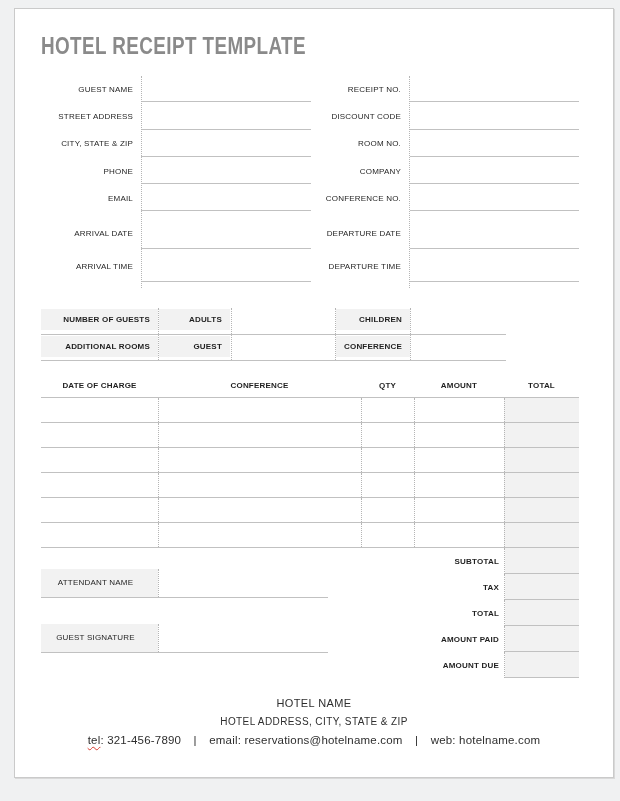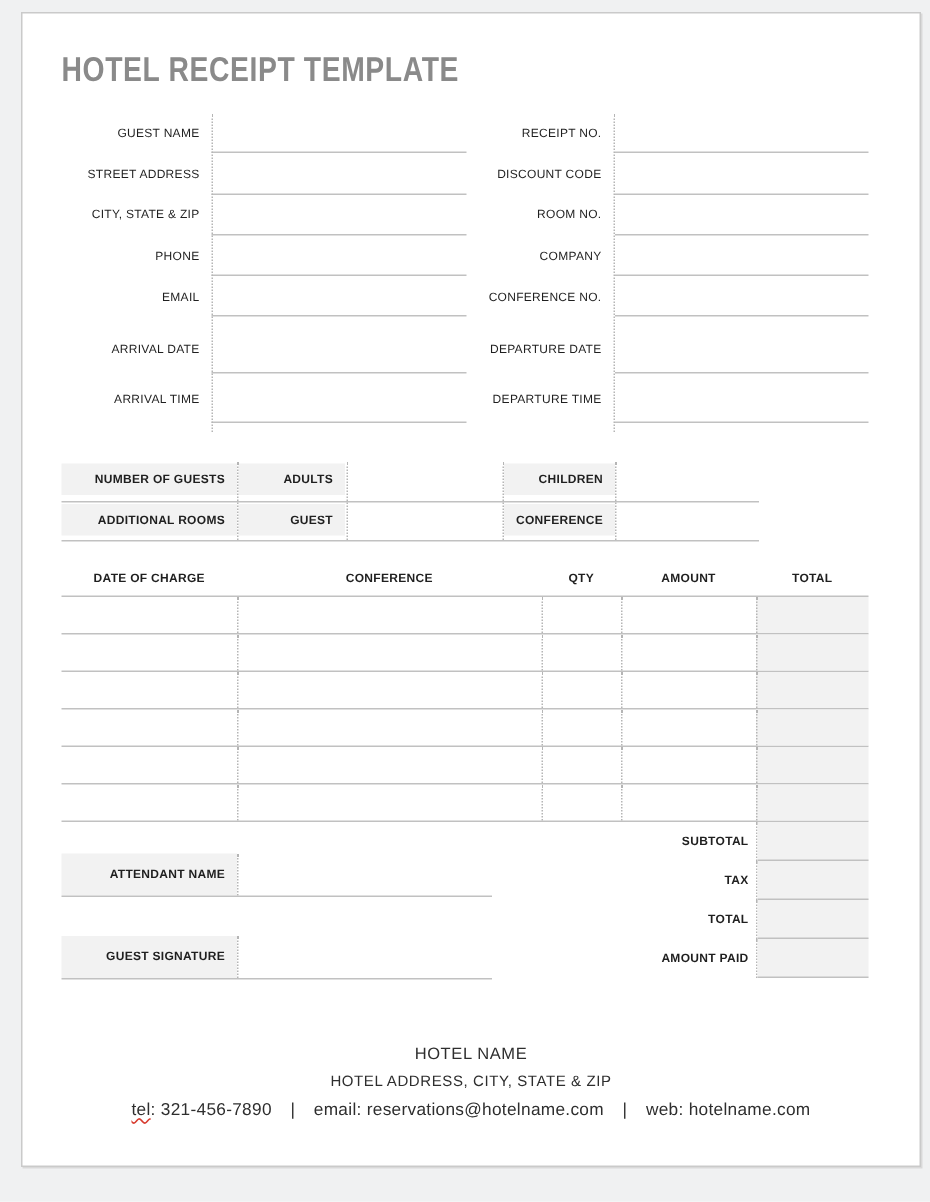--- a/index.html
+++ b/index.html
@@ -49,21 +49,21 @@
   
   .totals{position:absolute;left:26px;top:539px;width:538px}
   .totrow{position:relative;height:26px}
   .totlabel{position:absolute;left:260px;width:198px;top:50%;transform:translateY(-50%);
             text-align:right;font-size:8px;font-weight:bold;color:var(--ink);letter-spacing:.2px}
   .totdot{position:absolute;left:463px;top:0;bottom:0;border-left:1px dotted var(--dot)}
   .totbox{position:absolute;left:464px;width:74px;top:0;bottom:0;background:var(--shade);
           border-bottom:1px solid var(--rule)}
   
   .sigcell{position:absolute;left:26px;width:117px;height:28px;background:var(--shade);
-           font-size:8px;font-weight:bold;color:var(--ink);line-height:28px;text-align:right;
+           font-size:8px;font-weight:normal;color:var(--ink);line-height:28px;text-align:center;
            padding-right:8px;letter-spacing:.2px}
   .sigdot{position:absolute;left:143px;width:0;height:28px;border-left:1px dotted var(--dot)}
   .sigline{position:absolute;left:26px;width:287px;height:1px;background:var(--rule)}
   
   .footer{position:absolute;left:0;right:0;top:688px;text-align:center;color:#2e2e2e}
   .f1{font-size:11px;letter-spacing:.4px;margin-bottom:7px}
   .f2{font-size:10px;letter-spacing:.4px;margin-bottom:7px}
   .f3{font-size:11.5px;letter-spacing:.2px}
   .tel-word{text-decoration:underline wavy var(--red);text-decoration-thickness:1px;text-underline-offset:2px}
   .sep{margin:0 9px}
@@ -237,20 +237,25 @@
         <div class="totrow">
           <div class="totlabel">TOTAL</div>
           <div class="totdot"></div>
           <div class="totbox"></div>
         </div>
         <div class="totrow">
           <div class="totlabel">AMOUNT PAID</div>
           <div class="totdot"></div>
           <div class="totbox"></div>
         </div>
+        <div class="totrow">
+          <div class="totlabel">AMOUNT DUE</div>
+          <div class="totdot"></div>
+          <div class="totbox"></div>
+        </div>
       </div>
 
     <div class="sigcell" style="top:560px">ATTENDANT NAME</div>
     <div class="sigdot" style="top:560px"></div>
     <div class="sigline" style="top:588px"></div>
 
     <div class="sigcell" style="top:615px">GUEST SIGNATURE</div>
     <div class="sigdot" style="top:615px"></div>
     <div class="sigline" style="top:643px"></div>
 

